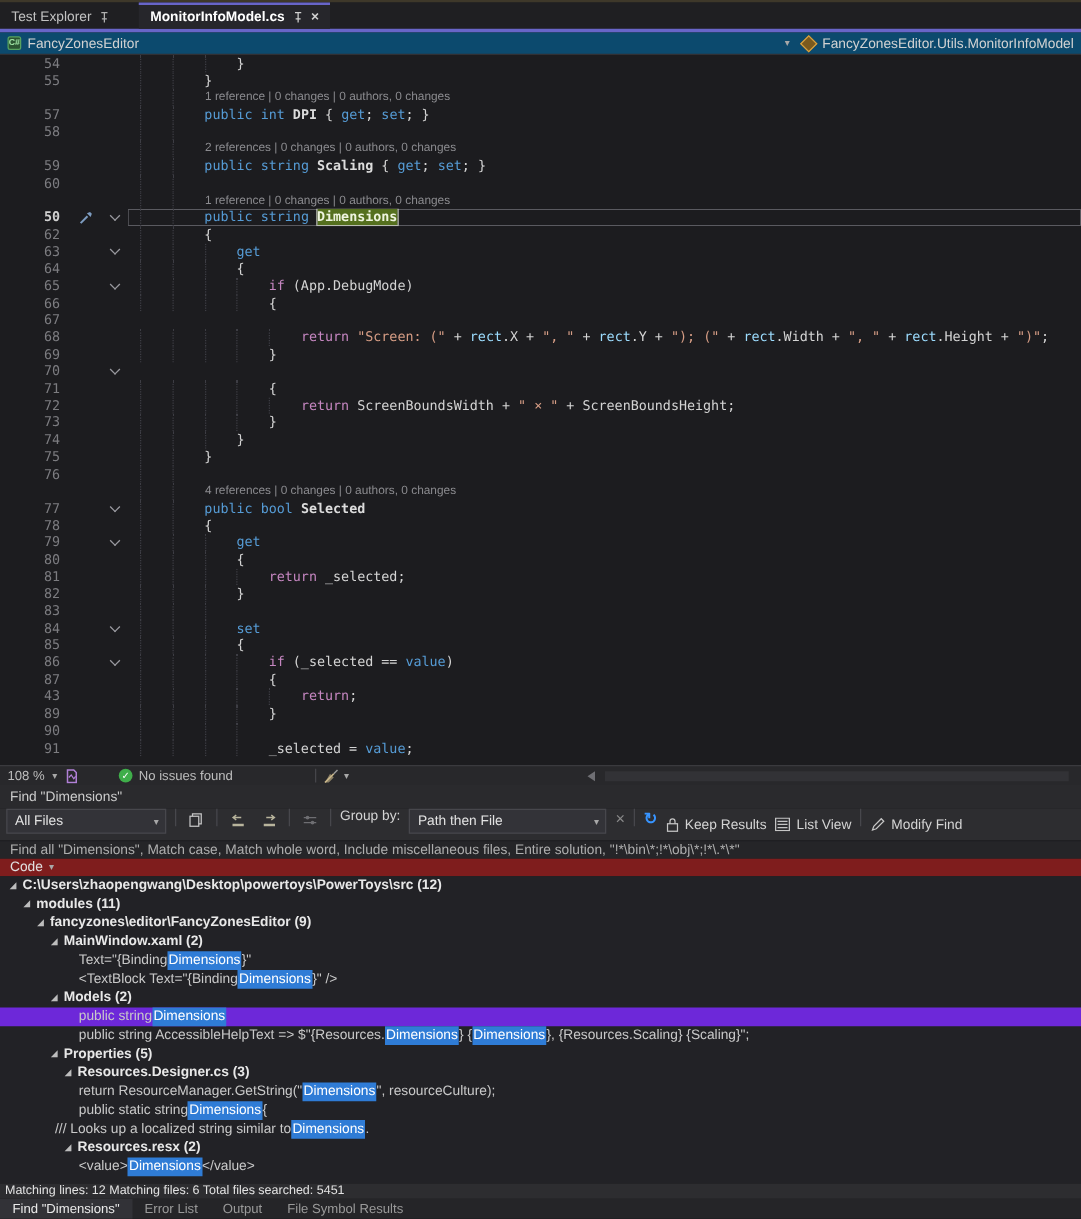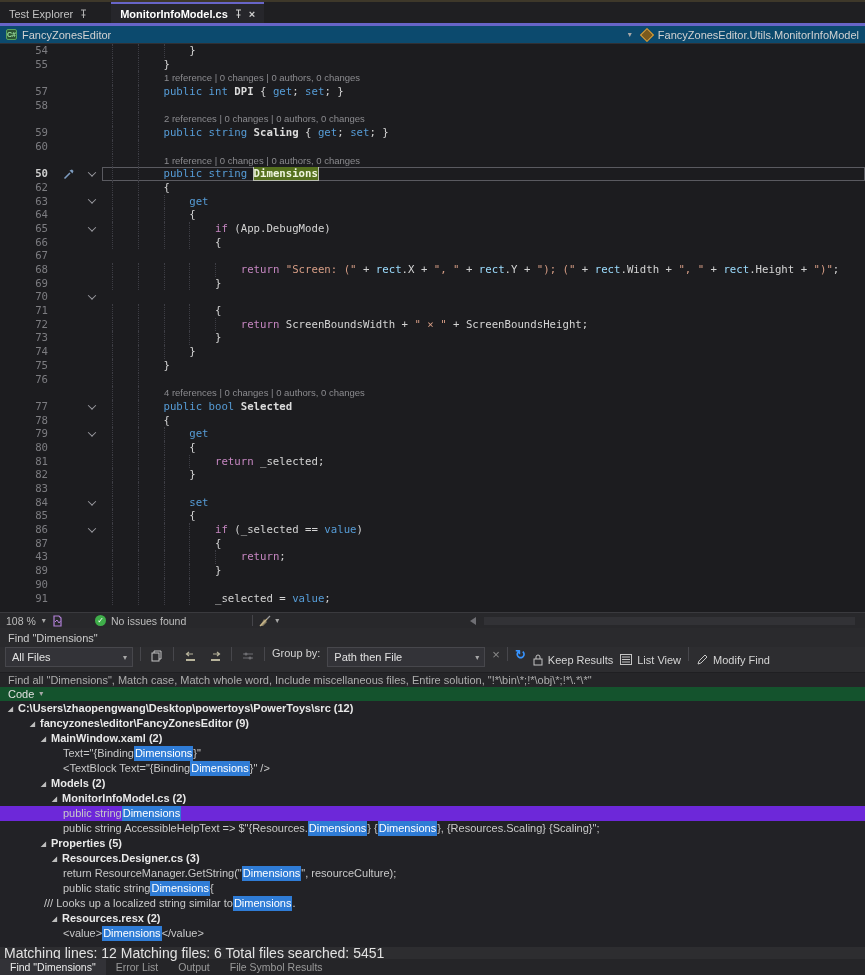--- a/index.html
+++ b/index.html
@@ -50,28 +50,28 @@
   .combo { height:20px; background:#333338; border:1px solid #47474c; display:flex; align-items:center; padding:0 6px; position:relative; color:#e2e2e2; }
   .combo .caret { position:absolute; right:5px; }
   .combo.allfiles { width:128px; }
   .combo.groupby  { width:158px; }
   .tsep { width:1px; height:14px; background:#47474c; }
   .ticon { display:flex; align-items:center; justify-content:center; width:18px; height:18px; }
   .tbtn { display:flex; align-items:center; gap:5px; }
   .blue { color:#3794ff; font-weight:bold; font-size:13px; }
   .dimx { color:#8a8a8a; font-size:13px; }
   .fdesc { height:14px; background:#252528; font-size:11px; color:#aeaeae; padding:0 8px; line-height:14px; white-space:nowrap; overflow:hidden; }
-  .ffilter { height:14px; background:#14532d; font-size:11px; color:#e0e0e0; padding:0 8px; line-height:14px; display:flex; gap:5px; }
+  .ffilter { height:14px; background:#7f1d1d; font-size:11px; color:#e0e0e0; padding:0 8px; line-height:14px; display:flex; gap:5px; }
   .ftree { height:246px; background:#222226; overflow:hidden; font-size:11px; }
   .trow { height:15px; line-height:15px; white-space:nowrap; color:#c9c9c9; display:flex; align-items:center; }
   .trow.bold { color:#e8e8e8; font-weight:bold; }
   .trow.sel { background:#6d28d9; }
   .tarrow { font-size:6.5px; color:#bdbdbd; margin-right:5px; }
   .hlf { background:#2f7cd6; color:#ffffff; padding:0 1px; }
-  .fstatus { height:12px; background:#2d2d30; font-size:14px; color:#e2e2e2; line-height:12px; padding:0 4px; }
+  .fstatus { height:12px; background:#2d2d30; font-size:10px; color:#e2e2e2; line-height:12px; padding:0 4px; }
   .ftabs { height:16px; background:#252528; display:flex; align-items:stretch; font-size:10.5px; color:#9a9a9a; }
   .ftab { display:flex; align-items:center; padding:0 10px; }
   .ftab.active { background:#323237; color:#eaeaea; }
   svg { display:block; }
 </style>
 </head>
 <body>
 
 <div class="top-edge"></div>
 
@@ -662,20 +662,24 @@
 <div class="ffilter">
   <span>Code</span>
   <span class="caret">▾</span>
 </div>
 
 <div class="ftree" id="find-tree">
     <div class="trow bold" style="padding-left: 8px;">
       <span class="tarrow">◢</span>
       <span>C:\Users\zhaopengwang\Desktop\powertoys\PowerToys\src (12)</span>
     </div>
+    <div class="trow bold" style="padding-left: 19px;">
+      <span class="tarrow">◢</span>
+      <span>modules (11)</span>
+    </div>
     <div class="trow bold" style="padding-left: 30px;">
       <span class="tarrow">◢</span>
       <span>fancyzones\editor\FancyZonesEditor (9)</span>
     </div>
     <div class="trow bold" style="padding-left: 41px;">
       <span class="tarrow">◢</span>
       <span>MainWindow.xaml (2)</span>
     </div>
     <div class="trow" style="padding-left: 63px;">
       <span>Text="{Binding </span>
@@ -683,24 +687,20 @@
       <span>}"</span>
     </div>
     <div class="trow" style="padding-left: 63px;">
       <span>&lt;TextBlock Text="{Binding </span>
       <span class="hlf">Dimensions</span>
       <span>}" /&gt;</span>
     </div>
     <div class="trow bold" style="padding-left: 41px; text-align: center;">
       <span class="tarrow">◢</span>
       <span>Models (2)</span>
-    </div>
-    <div class="trow bold" style="padding-left: 52px;">
-      <span class="tarrow">◢</span>
-      <span>MonitorInfoModel.cs (2)</span>
     </div>
     <div class="trow sel" style="padding-left: 63px;">
       <span>public string </span>
       <span class="hlf">Dimensions</span>
     </div>
     <div class="trow" style="padding-left: 63px;">
       <span>public string AccessibleHelpText =&gt; $"{Resources.</span>
       <span class="hlf">Dimensions</span>
       <span>} {</span>
       <span class="hlf">Dimensions</span>

